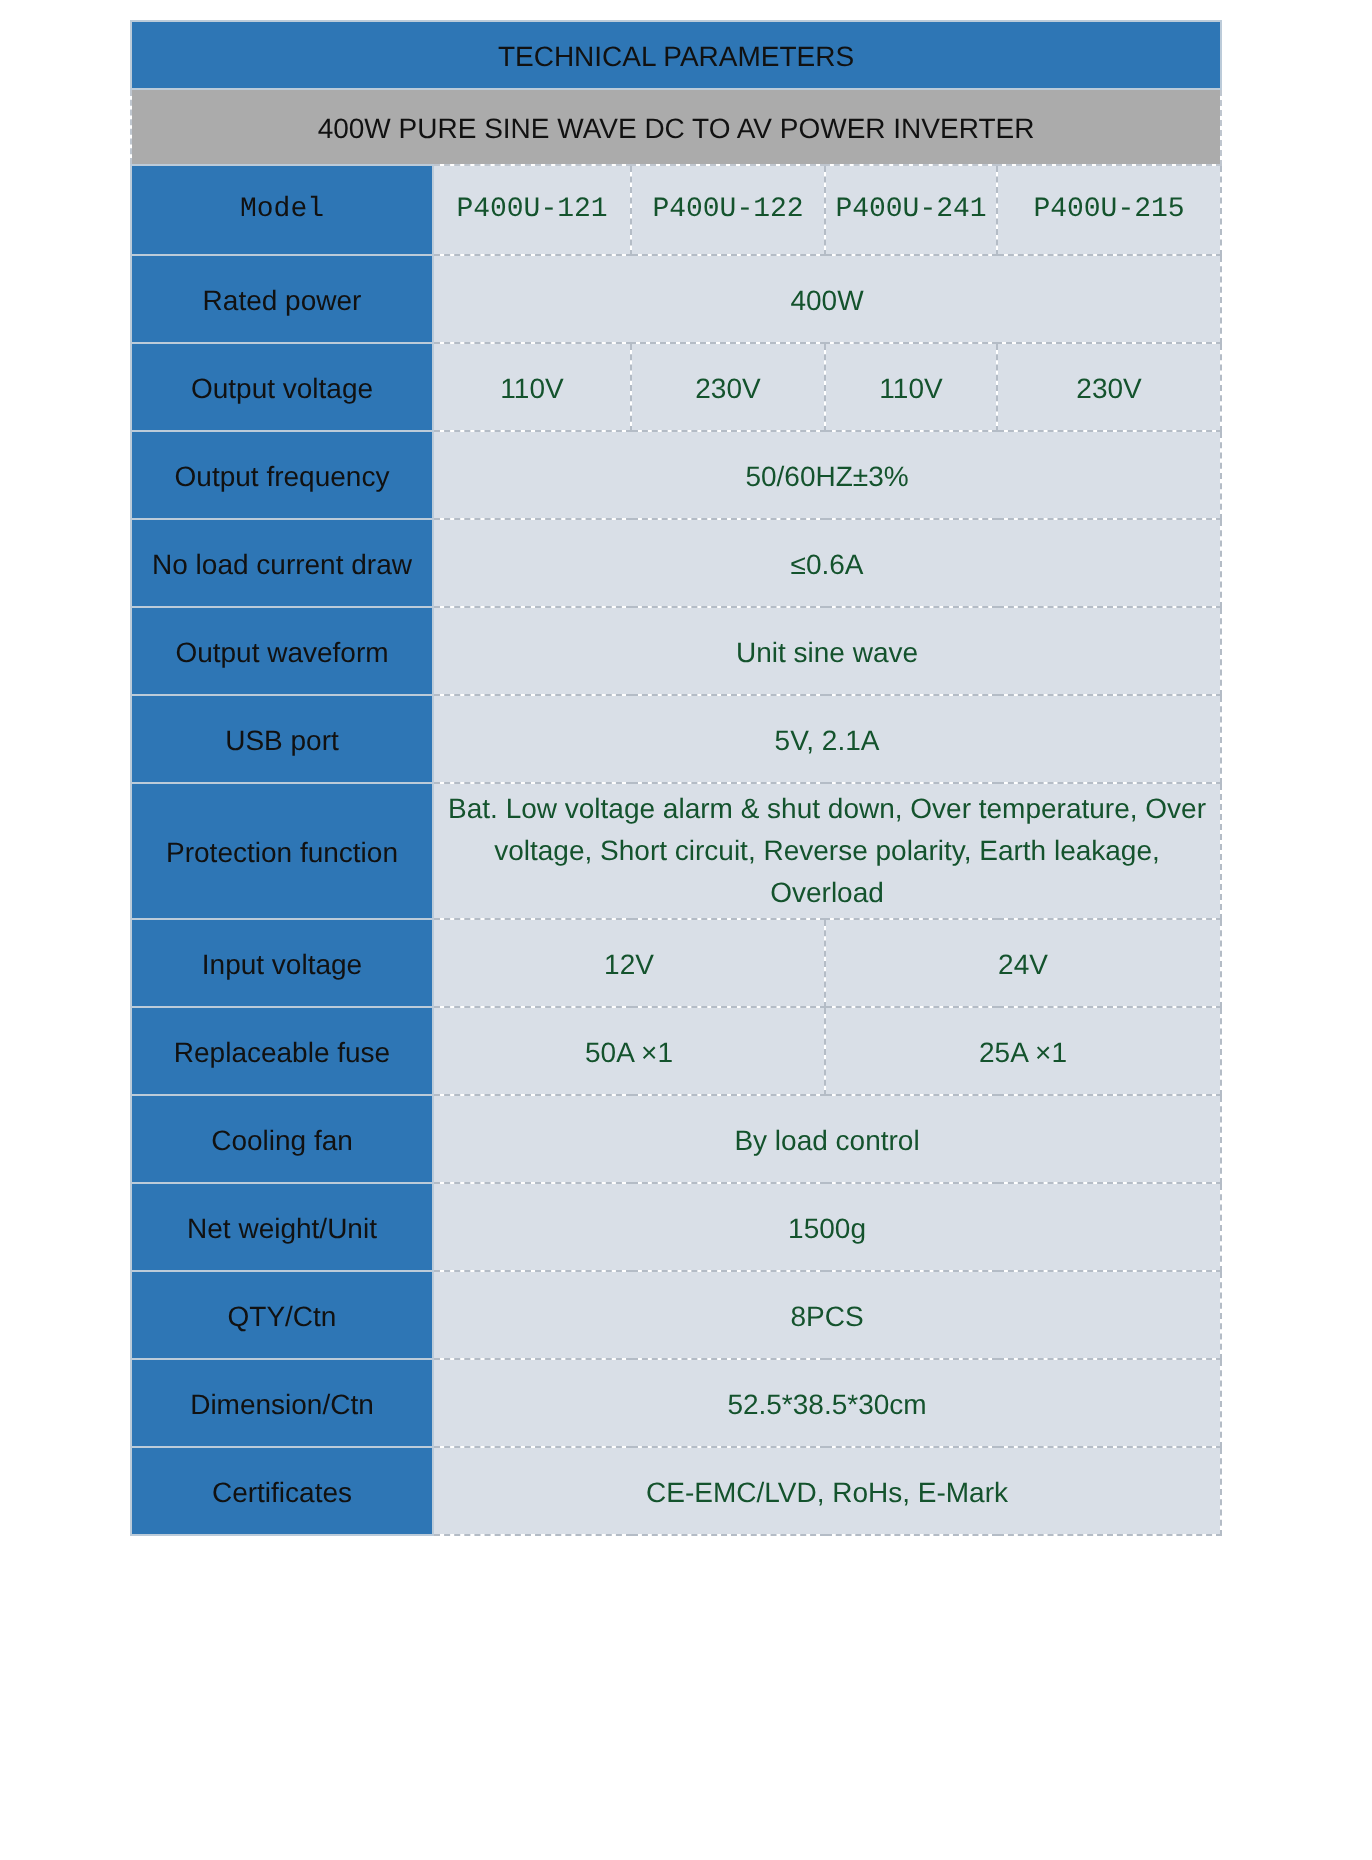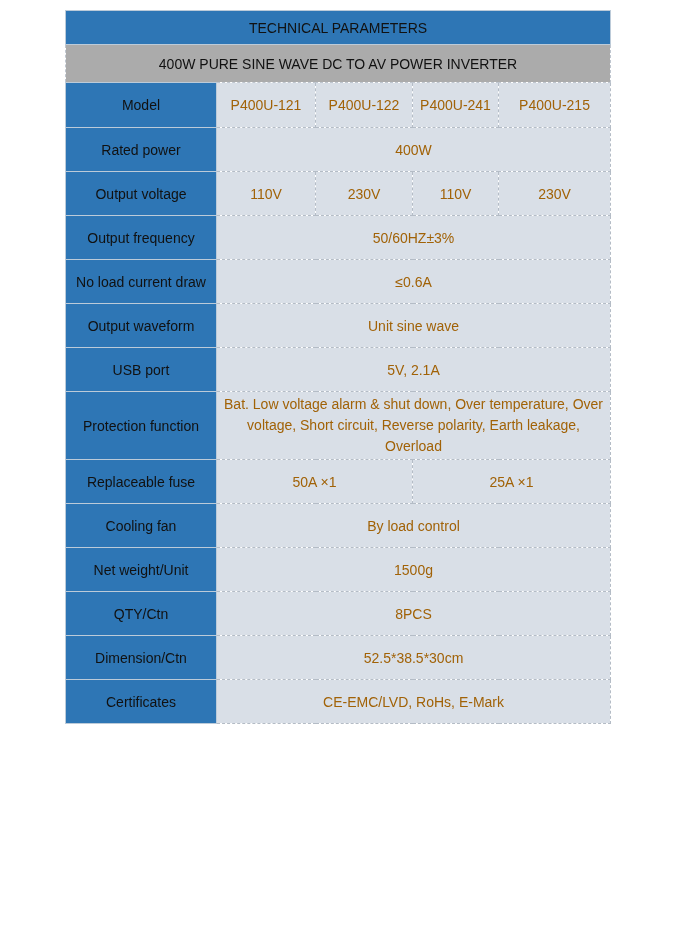--- a/index.html
+++ b/index.html
@@ -40,25 +40,25 @@
     color: #111111;
   }
   td.gray {
     background: #ABABAB;
     border: 1px dashed #BFC6CF;
     color: #111111;
   }
   td.val {
     background: #D9DFE7;
     border: 1px dashed #B4BCC6;
-    color: #a16207;
+    color: #14532d;
   }
   tr.h-title  { height: 34px; }
   tr.h-sub    { height: 38px; }
-  tr.h-model  { height: 45px; }
+  tr.h-model  { height: 45px; font-family: Liberation Mono, monospace; }
   tr.h-std    { height: 44px; }
   tr.h-tall   { height: 65px; }
   td.protection {
     line-height: 21px;
     padding: 2px 8px;
   }
 </style>
 </head>
 <body>
 
@@ -111,20 +111,25 @@
         </tr>
         <tr class="h-std">
           <td class="blue">USB port</td>
           <td class="val" colspan="4">5V, 2.1A</td>
         </tr>
         <tr class="h-tall">
           <td class="blue">Protection function</td>
           <td class="val protection" colspan="4">Bat. Low voltage alarm &amp; shut down, Over temperature, Over voltage, Short circuit, Reverse polarity, Earth leakage, Overload</td>
         </tr>
         <tr class="h-std">
+          <td class="blue">Input voltage</td>
+          <td class="val" colspan="2">12V</td>
+          <td class="val" colspan="2">24V</td>
+        </tr>
+        <tr class="h-std">
           <td class="blue">Replaceable fuse</td>
           <td class="val" colspan="2">50A ×1</td>
           <td class="val" colspan="2">25A ×1</td>
         </tr>
         <tr class="h-std">
           <td class="blue">Cooling fan</td>
           <td class="val" colspan="4">By load control</td>
         </tr>
         <tr class="h-std">
           <td class="blue">Net weight/Unit</td>

